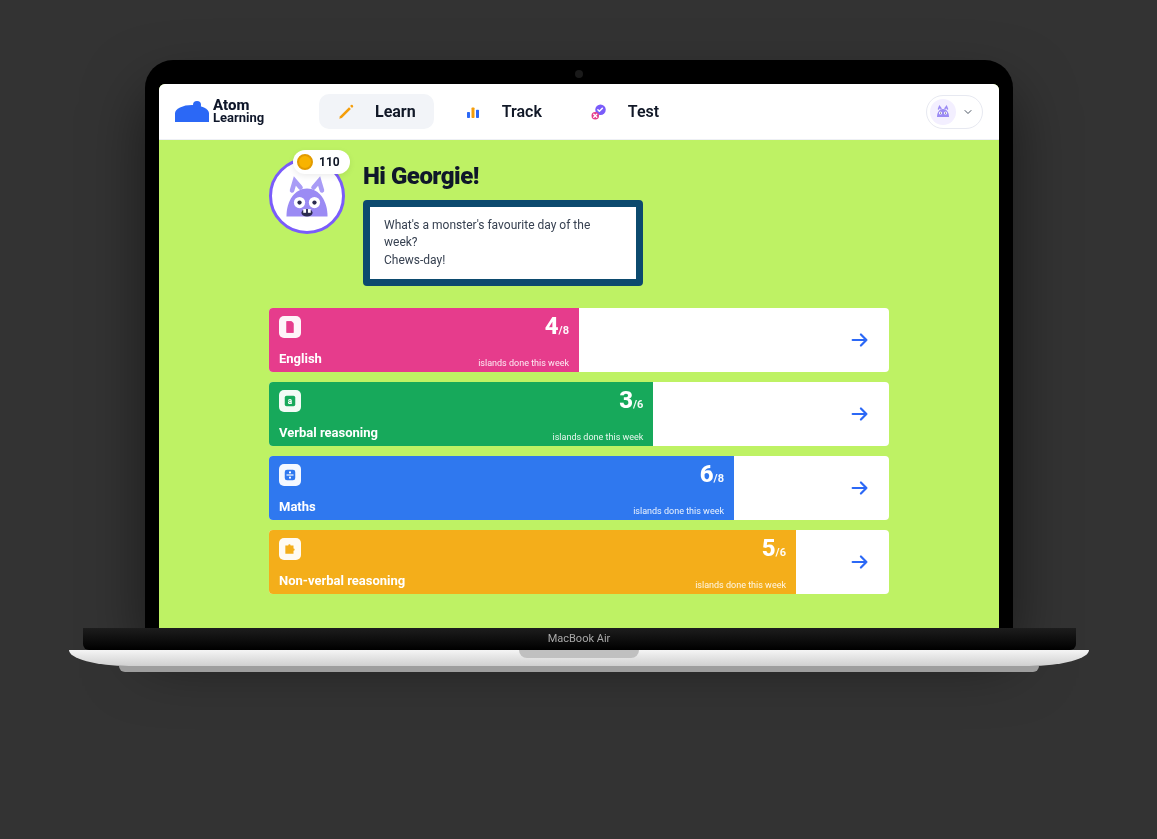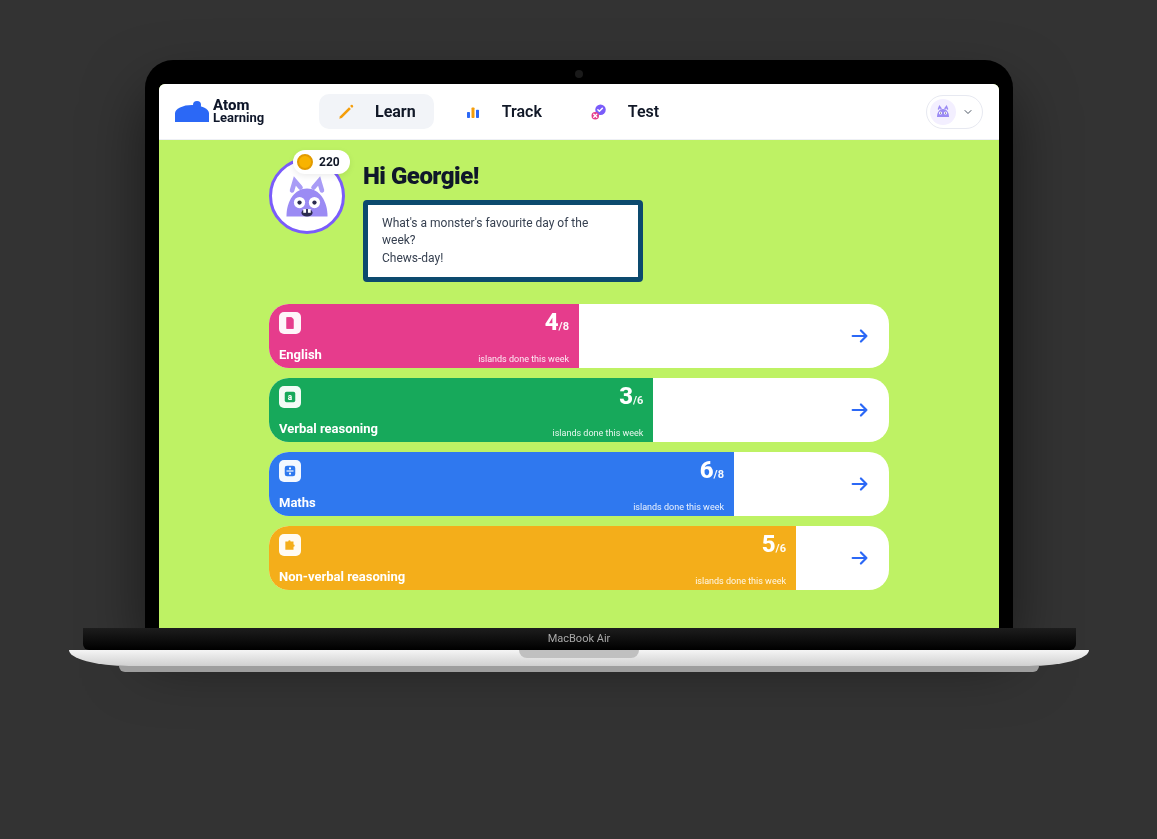--- a/index.html
+++ b/index.html
@@ -139,32 +139,32 @@
   .monster-avatar{
     width:76px;height:76px;border-radius:50%;
     background:#fff; border:3px solid #7a5cfa;
     display:flex;align-items:center;justify-content:center;
     position:relative;
   }
   .monster-svg{ width:56px;height:56px; }
   .greeting { font-size:24px; font-weight:900; color:#0f172a; margin-top:4px; letter-spacing:-0.5px;}
   .joke-box {
     margin-top:10px;
-    background:#fff; border:5px solid #0c4a6e; border-radius:4px;
+    background:#fff; border:7px solid #0c4a6e; border-radius:4px;
     padding:10px 14px; font-size:12px; color:#374151; max-width:280px;
     line-height:1.45;
   }
 
   .plan-head { display:flex; align-items:baseline; justify-content:space-between; margin-bottom:10px; }
   .plan-title { font-size:16px; font-weight:700; color:#111827; }
   .plan-week { font-size:12px; color:#6b7280; }
 
   .cards { display:flex; flex-direction:column; gap:10px; }
   .card {
-    display:flex; align-items:stretch; background:#fff; border-radius:20px;
+    display:flex; align-items:stretch; background:#fff; border-radius:4px;
     overflow:hidden; height:64px; cursor:pointer;
   }
   .card-progress {
     color:#fff; display:flex; flex-direction:column; justify-content:space-between;
     padding:8px 10px 6px 10px; position:relative;
   }
   .card-icon {
     width:22px;height:22px;border-radius:5px;background:rgba(255,255,255,0.95);
     display:flex;align-items:center;justify-content:center;
   }
@@ -246,21 +246,21 @@
             <svg class="chev" viewBox="0 0 24 24">
                 <path d="M6 9l6 6 6-6" stroke="#4b5563" stroke-width="2" fill="none" stroke-linecap="round" stroke-linejoin="round"></path>
               </svg>
           </div>
         </div>
 
         <div class="content">
           <div class="hero">
             <div class="coin-badge">
               <span class="coin"></span>
-              <span>220</span>
+              <span>110</span>
             </div>
             <div class="monster-avatar">
               <svg class="monster-svg" viewBox="0 0 60 60">
                 <path d="M8 52c0-17 9-30 22-30s22 13 22 30H8z" fill="#9b8bf4"></path>
                 <path d="M14 24l3-10 6 7M46 24l-3-10-6 7" stroke="#a99cf6" stroke-width="5" stroke-linecap="round" fill="none"></path>
                 <circle cx="22" cy="37" r="6" fill="#fff"></circle>
                   <circle cx="38" cy="37" r="6" fill="#fff"></circle>
                 <circle cx="22" cy="37" r="2.3" fill="#2b2b4e"></circle>
                   <circle cx="38" cy="37" r="2.3" fill="#2b2b4e"></circle>
                 <ellipse cx="30" cy="48" rx="6" ry="4" fill="#2b2b4e"></ellipse>

